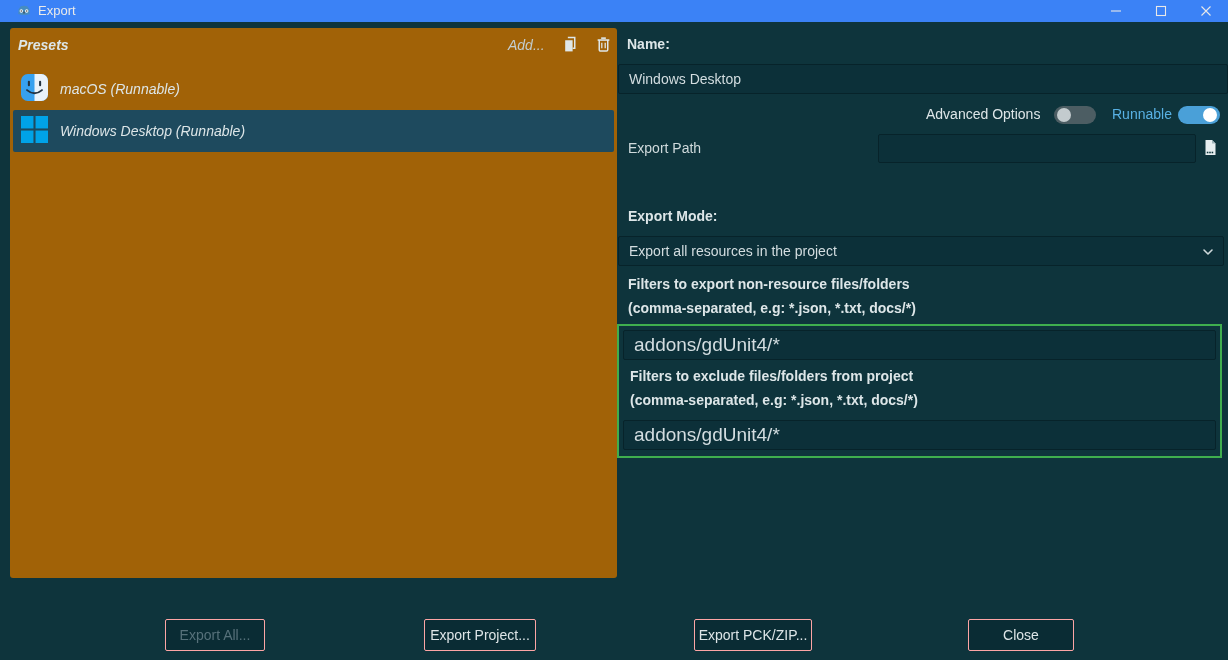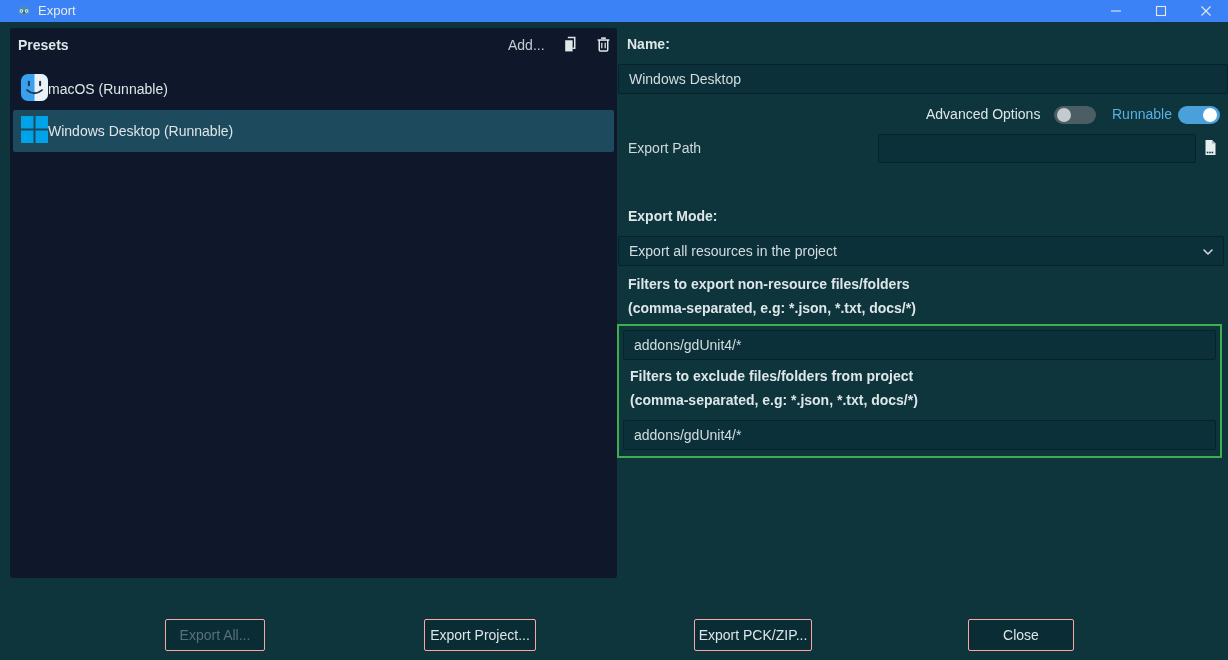--- a/index.html
+++ b/index.html
@@ -10,28 +10,28 @@
   }
 
   
   .titlebar { position:absolute; left:0; top:0; width:1228px; height:22px; background:#3b82f6; }
   .titlebar .godot-icon { position:absolute; left:17px; top:4px; width:14px; height:14px; }
   .titlebar .title { position:absolute; left:38px; top:3px; font-size:13px; color:#eaeaea; }
   .win-controls { position:absolute; right:0; top:0; height:22px; display:flex; }
   .win-btn { width:45px; height:22px; display:flex; align-items:center; justify-content:center; cursor:default; }
 
   
-  .presets-panel { position:absolute; left:10px; top:28px; width:607px; height:550px; background:#0f172a; border-radius:3px; }
+  .presets-panel { position:absolute; left:10px; top:28px; width:607px; height:550px; background:#a16207; border-radius:3px;font-style:italic; }
   .presets-title { position:absolute; left:8px; top:9px; font-size:14px; font-weight:bold; color:#dde6e8; }
   .add-label { position:absolute; left:498px; top:9px; font-size:14px; color:#c3cdd0; }
   .icon-btn { position:absolute; top:7px; width:22px; height:22px; display:flex; align-items:center; justify-content:center; }
   .copy-btn { left:549px; }
   .trash-btn { left:582px; }
   .preset-list { position:absolute; left:3px; top:40px; right:3px; }
-  .preset-item { height:42px; display:flex; align-items:center; padding-left:8px; 
+  .preset-item { height:42px; display:flex; align-items:center; padding-left:8px; gap:12px;
                  color:#dde6e8; font-size:14px; border-radius:2px; }
   .preset-item.selected { background:#1e4a5e; }
 
   
   .lbl { position:absolute; font-size:14px; color:#dde6e8; }
   .lbl.b { font-weight:bold; }
   .lbl.dim { color:#cfdadc; }
 
   .field, .tfield {
     position:absolute; background:#0c3039; border:1px solid #07232a; border-radius:2px;
@@ -60,21 +60,21 @@
   .tab.active { color:#eef4f5; border:2px solid #3c94ca; background:#0d323a; }
 
   
   .dropdown { left:618px; top:236px; width:606px; height:30px; display:flex; align-items:center; padding:0 10px; }
   .dropdown .chev { position:absolute; right:8px; top:8px; }
 
   
   .green-box { position:absolute; left:617px; top:324px; width:605px; height:134px; border:2px solid #3fae4e; }
   .green-box .inner-field { position:absolute; left:4px; right:4px; height:30px;
       background:#0c3039; border:1px solid #07232a; border-radius:2px; color:#d3dde0;
-      font-size:14px; padding:0 10px; outline:none; font-family:"Liberation Sans", sans-serif; width:calc(100% - 8px); }
+      font-size:19px; padding:0 10px; outline:none; font-family:"Liberation Sans", sans-serif; width:calc(100% - 8px); }
   .gb-lbl { position:absolute; left:11px; font-size:14px; font-weight:bold; color:#dde6e8; }
 
   
   .warning { position:absolute; left:10px; top:586px; font-size:13.5px; color:#e9e470; }
   .btn { position:absolute; top:619px; height:32px; background:#0a2c34; border:1px solid #fca5a5;
          border-radius:2px; color:#dde5e7; font-size:14px; display:flex; align-items:center; justify-content:center; }
   .btn.disabled { color:#56717a; }
   .btn-export-all     { left:165px; width:100px; }
   .btn-export-project { left:424px; width:112px; }
   .btn-export-pck     { left:694px; width:118px; }

